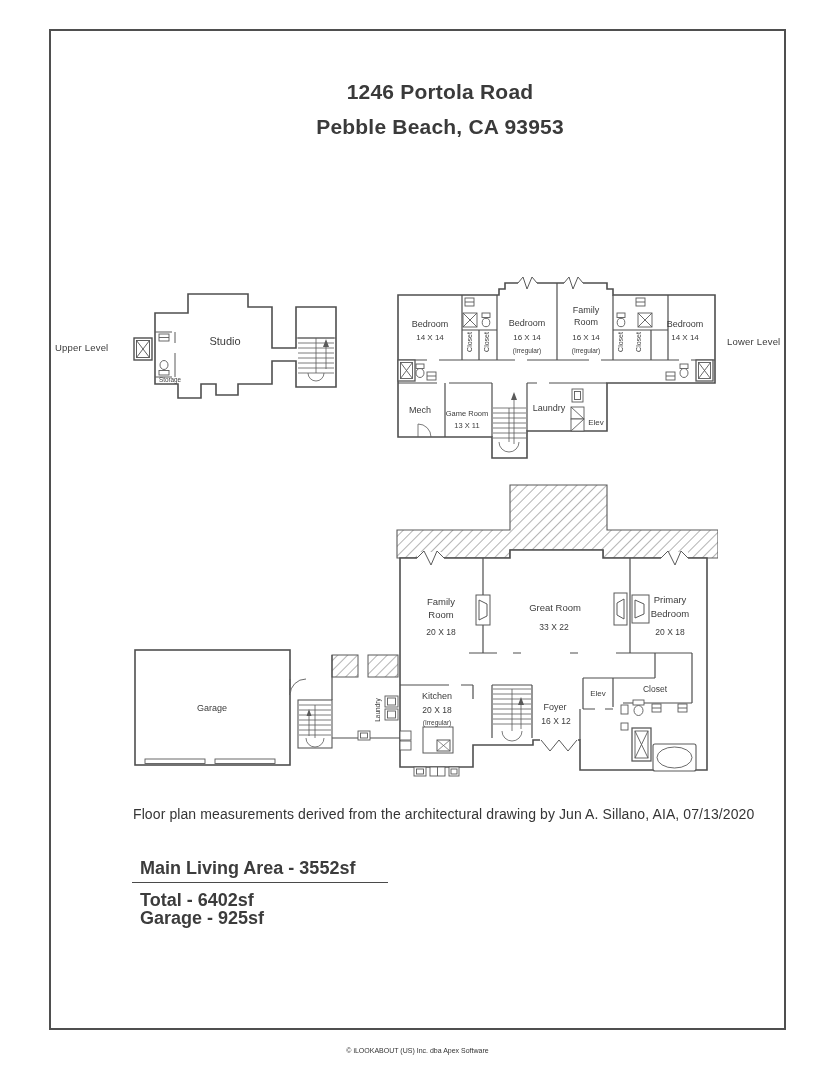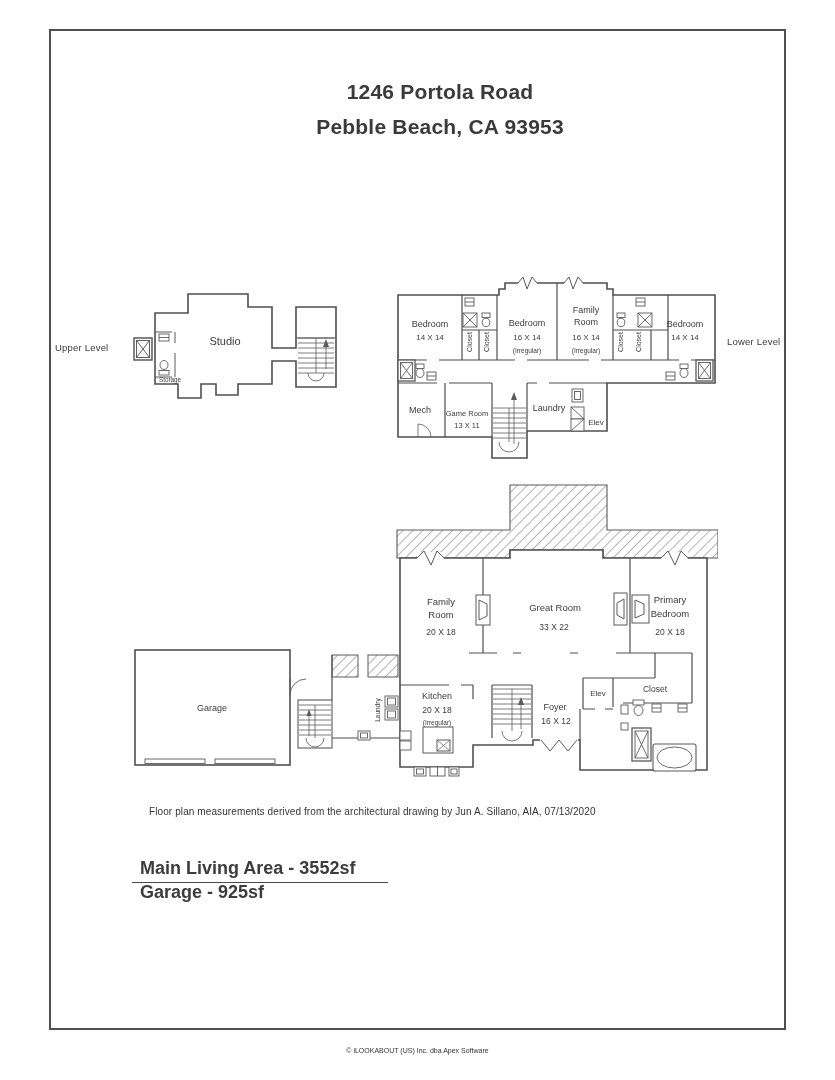--- a/index.html
+++ b/index.html
@@ -11,21 +11,21 @@
   .title{position:absolute;left:0;top:74px;width:880px;text-align:center;
     font-size:21px;font-weight:700;color:#3a3a3a;line-height:35px;letter-spacing:.2px}
   .level-label{position:absolute;font-size:9.5px;color:#3a3a3a;letter-spacing:.2px}
   #upper-label{left:55px;top:342px}
   #lower-label{left:727px;top:336px}
   .plan{position:absolute}
   #studio-plan{left:128px;top:281px}
   #bedroom-plan{left:393px;top:272px}
   #main-plan{left:133px;top:483px}
   svg text{fill:#3b3b3b;font-family:"Liberation Sans",sans-serif}
-  .note{position:absolute;left:149px;top:806px;font-size:10px;color:#353535;letter-spacing:.1px}
+  .note{position:absolute;left:133px;top:806px;font-size:14px;color:#353535;letter-spacing:.1px}
   .summary{position:absolute;left:132px;top:859px;width:280px;font-size:18px;font-weight:700;color:#3c3c3c}
   .summary p{margin:0;padding-left:8px;line-height:18.5px}
   .summary .divider{margin:4px 0 0 0;width:256px;border:none;border-top:1.4px solid #4a4a4a}
   .summary .total{margin-top:8px}
   .summary .garage{}
   .copyright{position:absolute;left:0;top:1047px;width:835px;text-align:center;font-size:7px;color:#333}
 </style>
 </head>
 <body>
 
@@ -300,16 +300,17 @@
     <text x="79" y="228" text-anchor="middle" font-size="9">Garage</text>
     <text transform="rotate(-90 247 227)" x="247" y="227" text-anchor="middle" font-size="6.5">Laundry</text>
   </g>
 </svg>
 
 <div class="note">Floor plan measurements derived from the architectural drawing by Jun A. Sillano, AIA, 07/13/2020</div>
 
 <div class="summary">
   <p>Main Living Area - 3552sf</p>
   <hr class="divider">
+  <p class="total">Total - 6402sf</p>
   <p class="garage">Garage - 925sf</p>
 </div>
 
 <div class="copyright">© iLOOKABOUT (US) Inc. dba Apex Software</div>
 
 </body></html>

